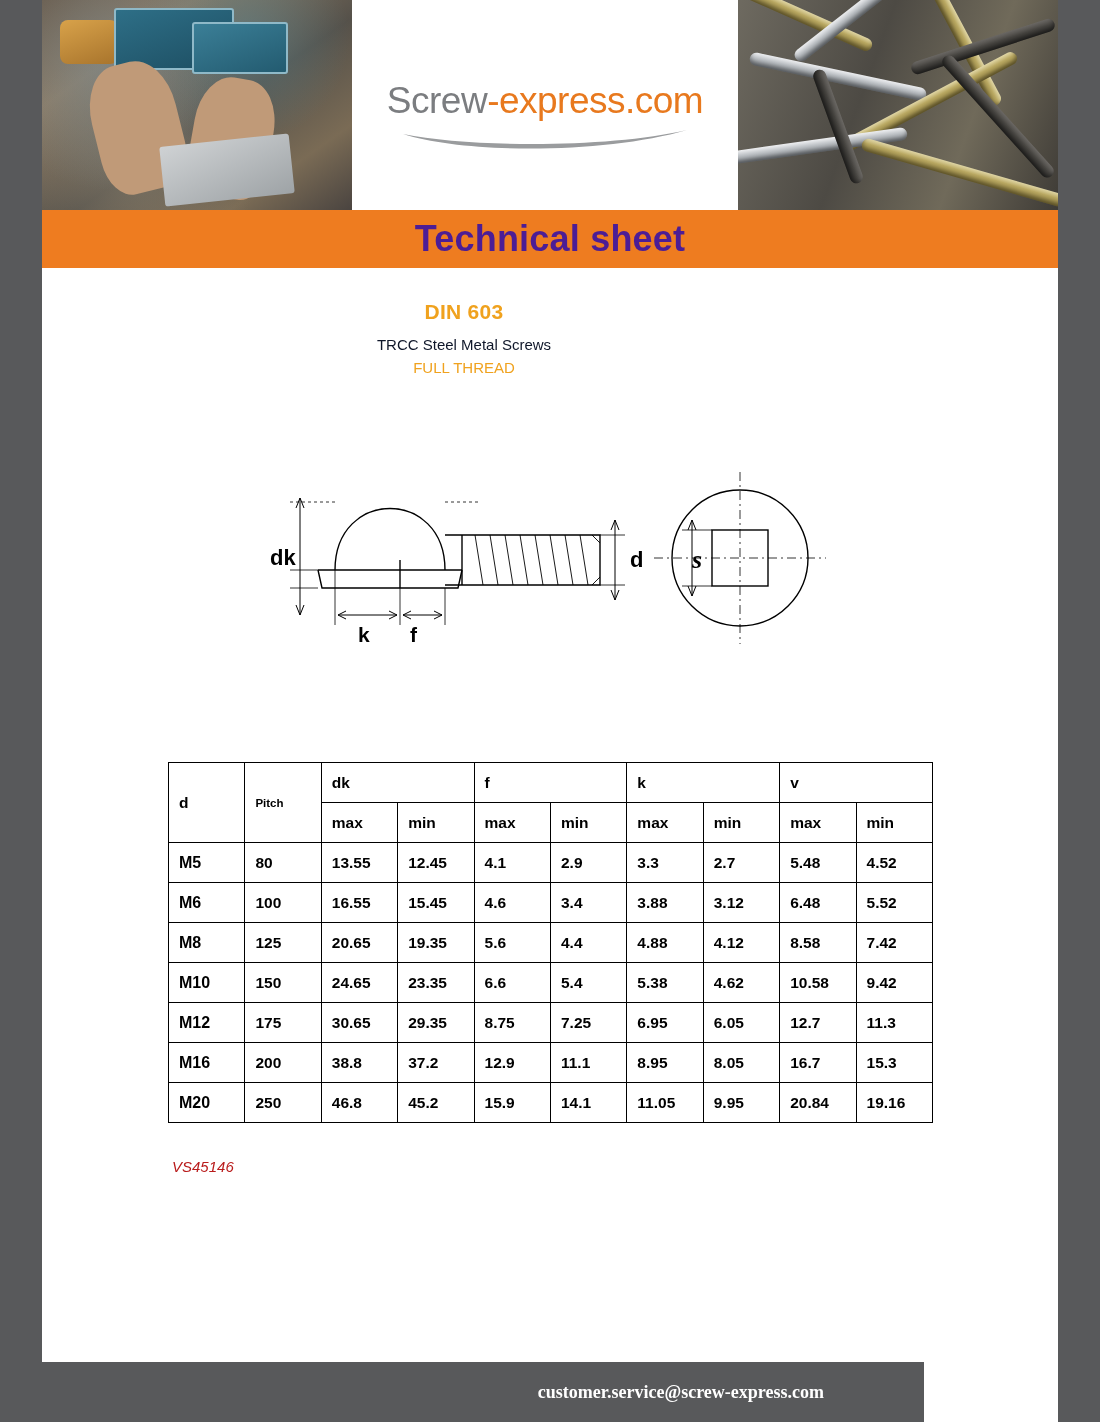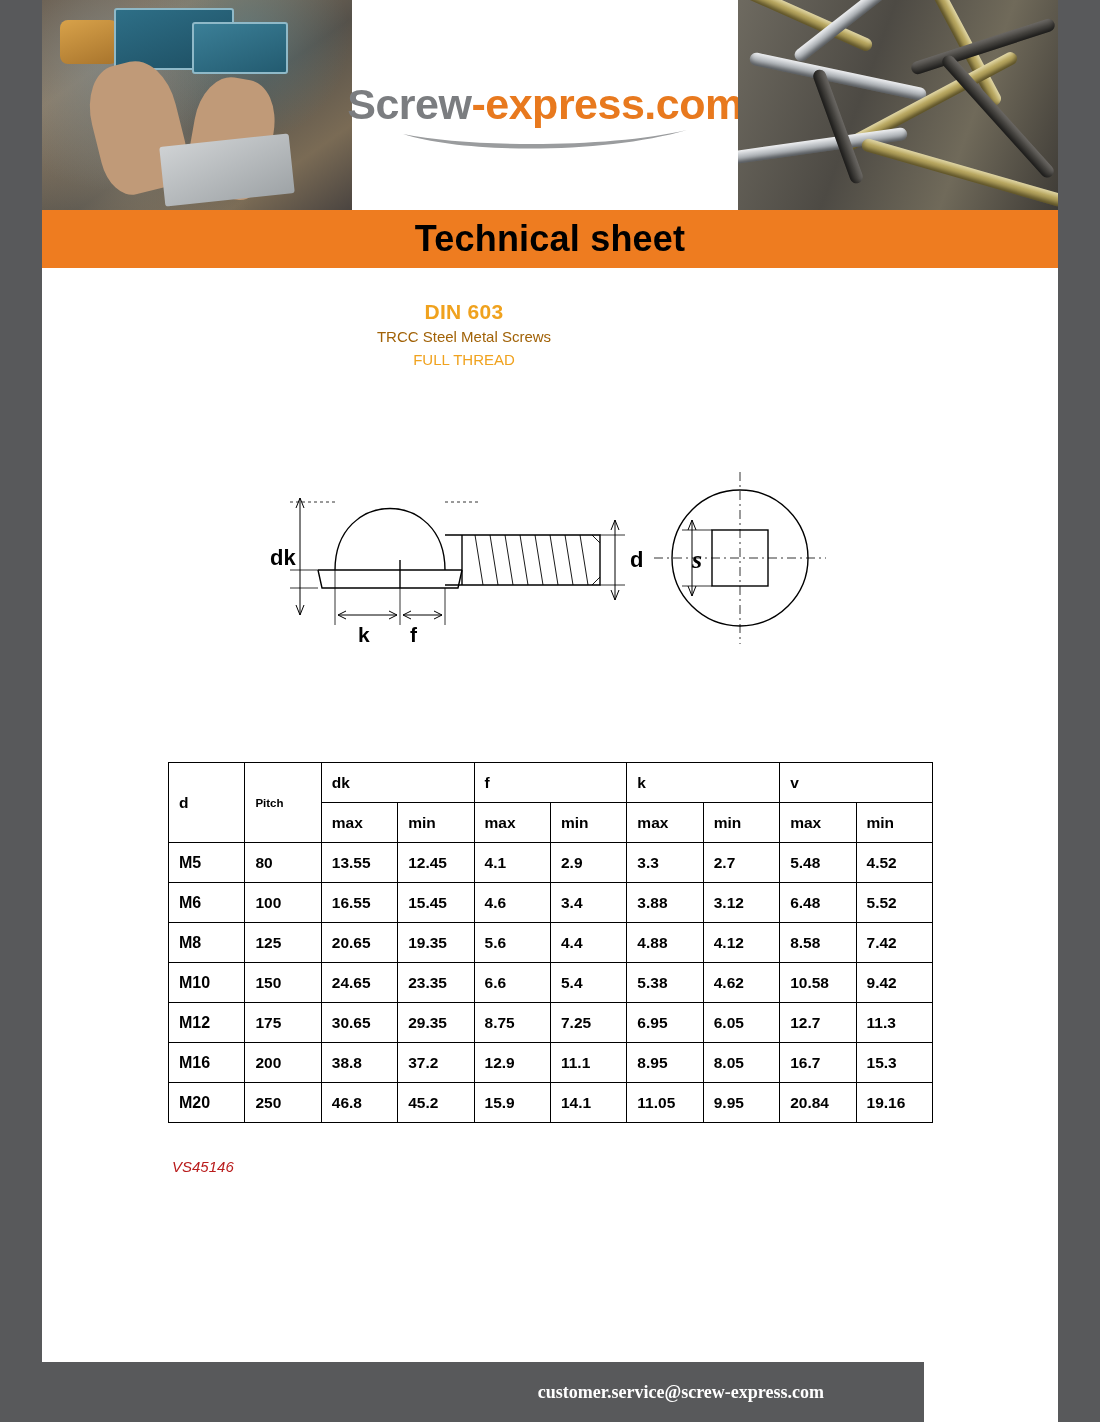--- a/index.html
+++ b/index.html
@@ -95,22 +95,22 @@
     position: absolute;
     left: 310px; top: 0;
     width: 386px; height: 210px;
     background: #ffffff;
   }
   .logo-text {
     position: absolute;
     left: 50%; top: 80px;
     transform: translateX(-50%);
     white-space: nowrap;
-    font-size: 43px;
-    font-weight: bold;
+    font-size: 37px;
+    font-weight: normal;
     color: #7b7d80;
     letter-spacing: -0.5px;
   }
   .logo-text .accent { color: #e8791e; }
   .logo-swoosh {
     position:absolute;
     left: 50%; top: 128px;
     transform: translateX(-50%);
     width: 300px; height: 26px;
     overflow: hidden;
@@ -118,39 +118,39 @@
 
   
   .banner {
     position: absolute;
     left: 42px; top: 210px;
     width: 1016px; height: 58px;
     background: #ee7c20;
     display: flex; align-items: center; justify-content: center;
   }
   .banner-title {
-    color: #000000;
+    color: #4c1d95;
     font-size: 36px;
     font-weight: bold;
     letter-spacing: .2px;
   }
 
   
   .titles {
     position: absolute;
     left: 42px; top: 300px;
     width: 844px;
     text-align: center;
   }
   .title-main {
     font-size: 21px; font-weight: bold; color: #f0a21e; letter-spacing: .3px;
   }
   .title-sub {
-    margin-top: 4px;
-    font-size: 15px; color: #a16207;
+    margin-top: 12px;
+    font-size: 15px; color: #0f172a;
   }
   .title-sub2 {
     margin-top: 6px;
     font-size: 15px; color: #f0a21e;
   }
 
   
   .drawing {
     position: absolute;
     left: 240px; top: 440px;

